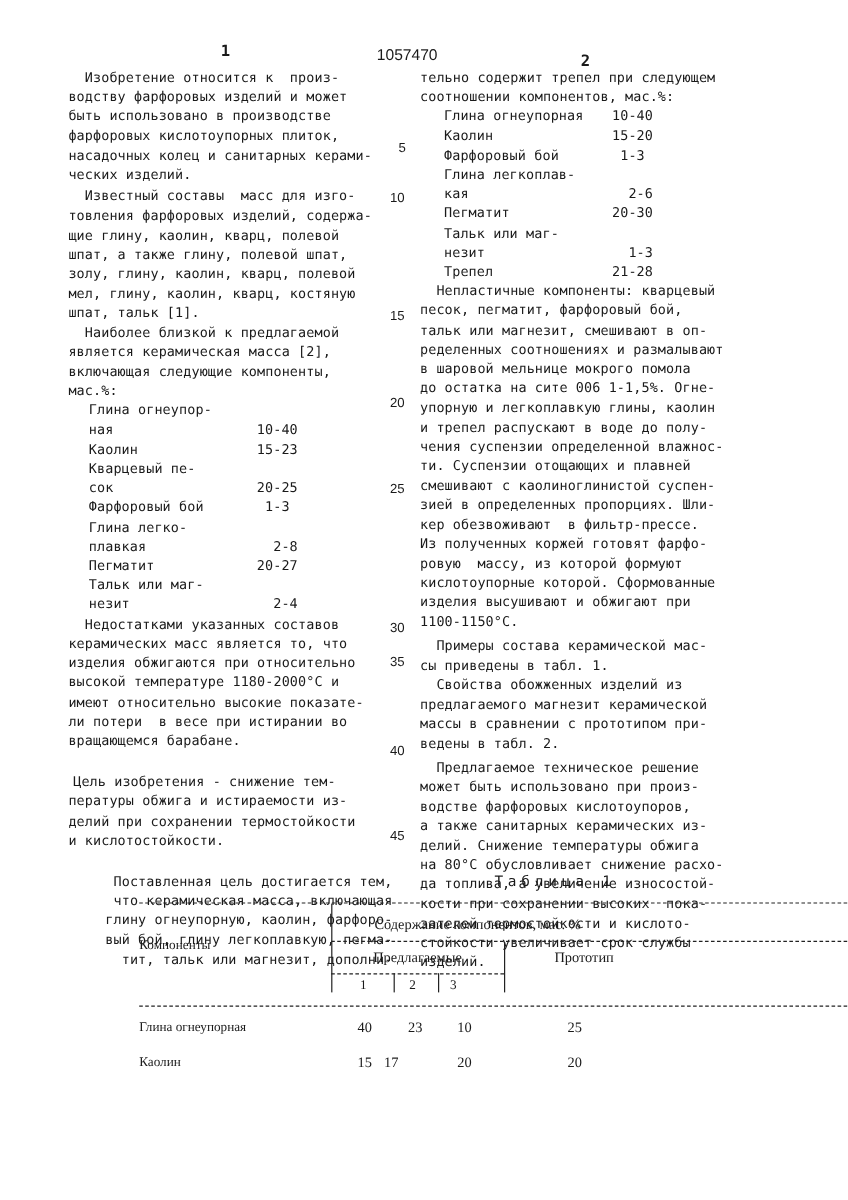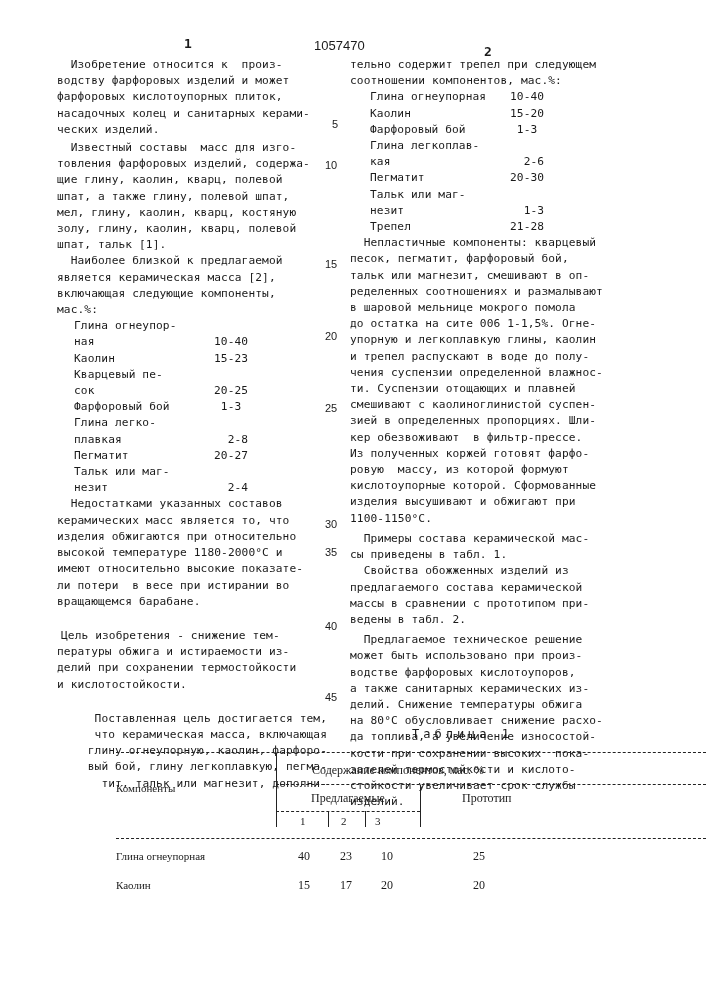--- a/index.html
+++ b/index.html
@@ -26,31 +26,32 @@
 <body>
 
 <div class="abs hdr" style="left:184px; top:36px;">1</div>
 <div class="abs" style="left:314px; top:38px; font-family:'Liberation Sans',sans-serif; font-size:13px;">1057470</div>
 <div class="abs hdr" style="left:484px; top:44px;">2</div>
 
 <div class="col" style="left:57px; top:57px; width:270px;">
   <div>
     <p>  Изобретение относится к  произ-</p>
     <p>водству фарфоровых изделий и может</p>
+    <p>быть использовано в производстве</p>
     <p>фарфоровых кислотоупорных плиток,</p>
     <p>насадочных колец и санитарных керами-</p>
     <p>ческих изделий.</p>
   </div>
   <div style="margin-top:2px;">
     <p>  Известный составы  масс для изго-</p>
     <p>товления фарфоровых изделий, содержа-</p>
     <p>щие глину, каолин, кварц, полевой</p>
     <p>шпат, а также глину, полевой шпат,</p>
+    <p>золу, глину, каолин, кварц, полевой</p>
     <p>мел, глину, каолин, кварц, костяную</p>
-    <p>золу, глину, каолин, кварц, полевой</p>
     <p>шпат, тальк [1].</p>
   </div>
   <div>
     <p>  Наиболее близкой к предлагаемой</p>
     <p>является керамическая масса [2],</p>
     <p>включающая следующие компоненты,</p>
     <p>мас.%:</p>
   </div>
   <div style="padding-left:17px;">
     <div class="comp-row"><span class="comp-name">Глина огнеупор-</span><span class="comp-val"></span></div>
@@ -134,21 +135,21 @@
     <p>кислотоупорные которой. Сформованные</p>
     <p>изделия высушивают и обжигают при</p>
     <p>1100-1150°С.</p>
   </div>
   <div style="margin-top:4px;">
     <p>  Примеры состава керамической мас-</p>
     <p>сы приведены в табл. 1.</p>
   </div>
   <div>
     <p>  Свойства обожженных изделий из</p>
-    <p>предлагаемого состава керамической</p>
+    <p>предлагаемого магнезит керамической</p>
     <p>массы в сравнении с прототипом при-</p>
     <p>ведены в табл. 2.</p>
   </div>
   <div style="margin-top:4px;">
     <p>  Предлагаемое техническое решение</p>
     <p>может быть использовано при произ-</p>
     <p>водстве фарфоровых кислотоупоров,</p>
     <p>а также санитарных керамических из-</p>
     <p>делий. Снижение температуры обжига</p>
     <p>на 80°С обусловливает снижение расхо-</p>
@@ -188,17 +189,17 @@
   <div>
     <div class="tcell" style="left:116px; top:850px;">Глина огнеупорная</div>
     <div class="tval" style="left:298px; top:849px;">40</div>
     <div class="tval" style="left:340px; top:849px;">23</div>
     <div class="tval" style="left:381px; top:849px;">10</div>
     <div class="tval" style="left:473px; top:849px;">25</div>
   </div>
   <div>
     <div class="tcell" style="left:116px; top:879px;">Каолин</div>
     <div class="tval" style="left:298px; top:878px;">15</div>
-    <div class="tval" style="left:340px; top:878px;">17</div>
+    <div class="tval" style="left:320px; top:878px;">17</div>
     <div class="tval" style="left:381px; top:878px;">20</div>
     <div class="tval" style="left:473px; top:878px;">20</div>
   </div>
 </div>
 
 </body></html>

